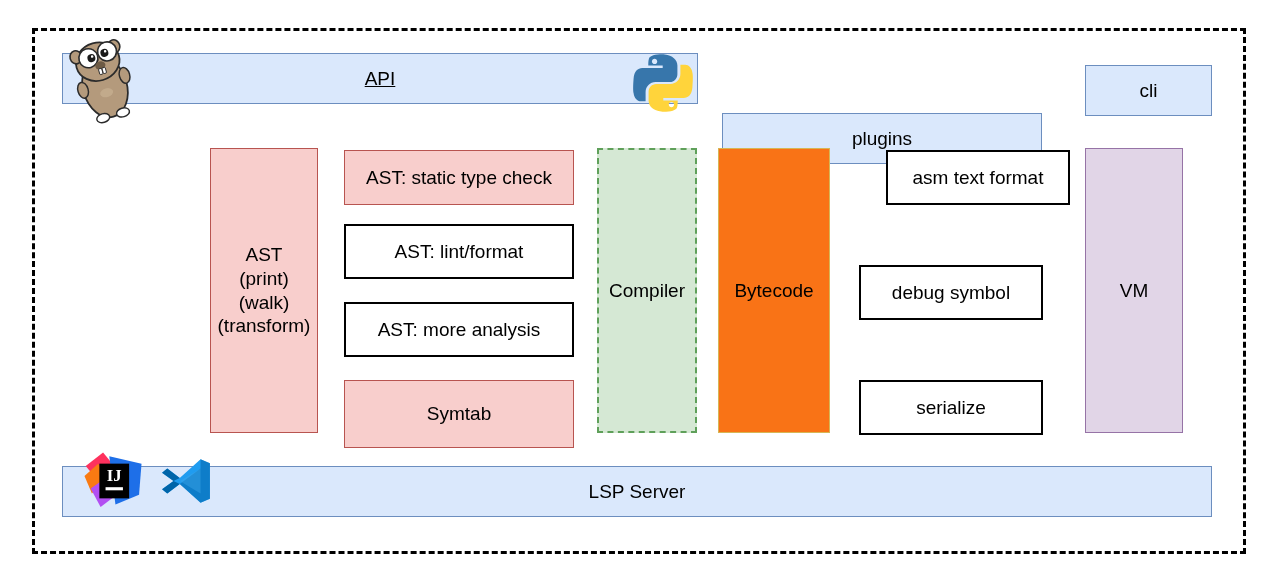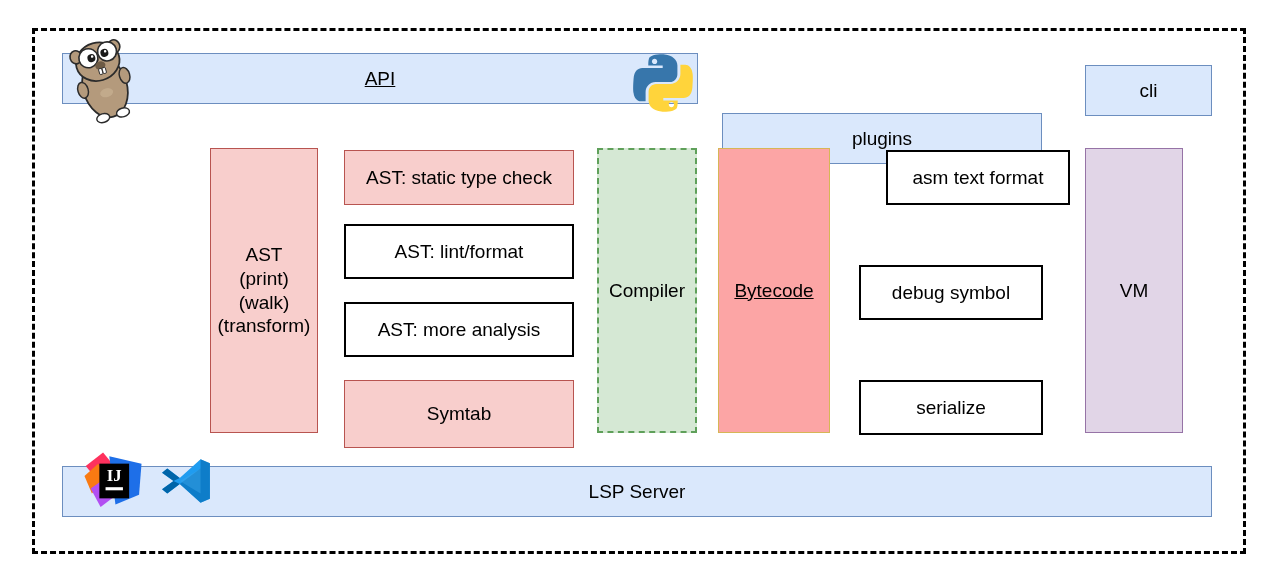--- a/index.html
+++ b/index.html
@@ -52,23 +52,22 @@
   }
   .green-dashed {
     background: #D5E8D4;
     border: 2px dashed #5FA05A;
   }
   .pink {
     background: #F8CECC;
     border: 1px solid #B85450;
   }
   .yellow {
-    background: #fca5a5;
+    background: #f97316;
     border: 1px solid #D6B656;
-    text-decoration: underline;
   }
   .purple {
     background: #E1D5E7;
     border: 1px solid #9673A6;
   }
   .white {
     background: #FFFFFF;
     border: 2px solid #000000;
   }
 

